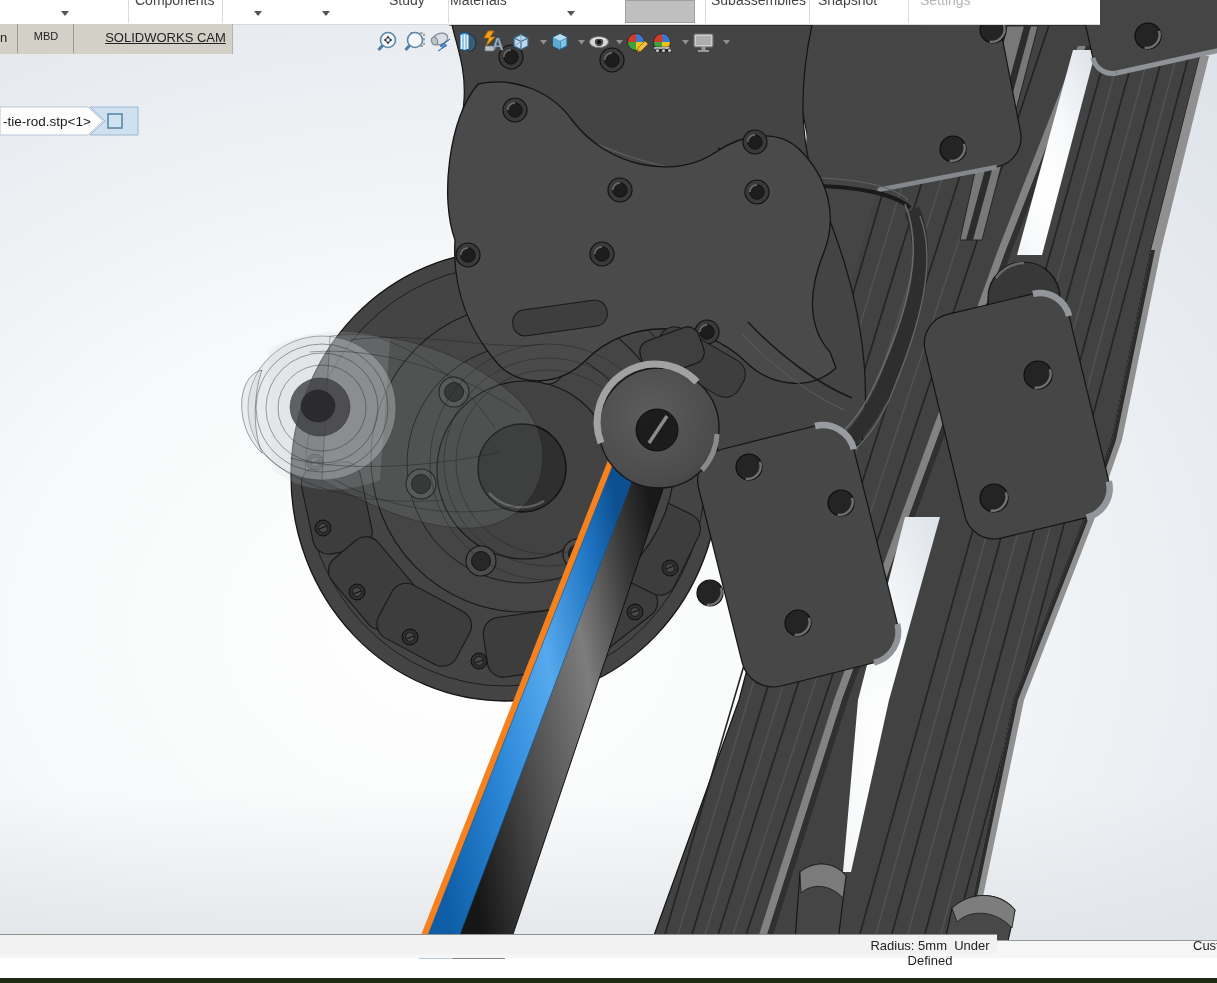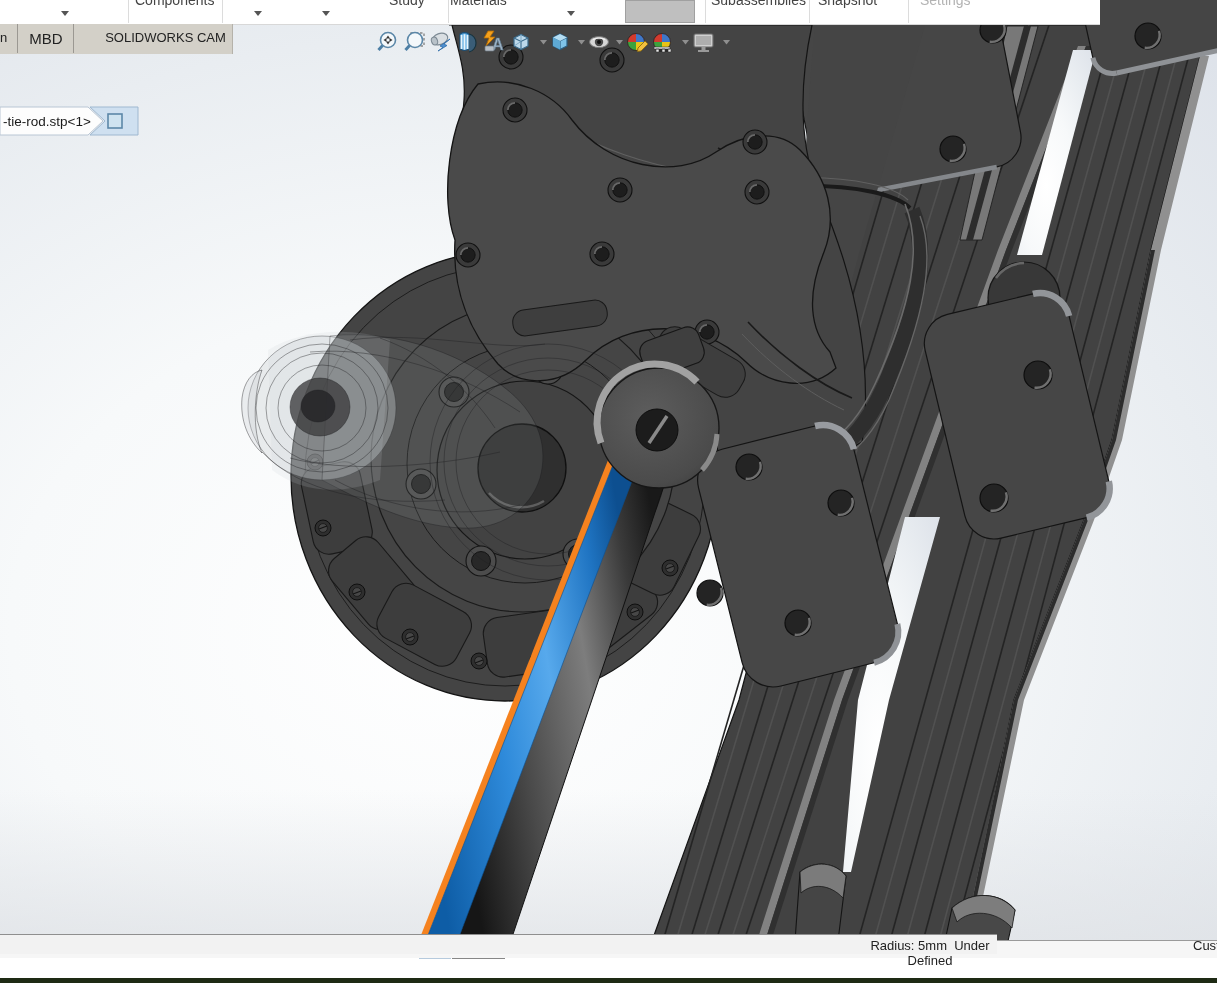--- a/index.html
+++ b/index.html
@@ -398,22 +398,22 @@
   <svg class="abs" style="left:0;top:0" width="700" height="24">
     <path d="M61,11 l8,0 l-4,5 Z" fill="#555"></path>
     <path d="M254,11 l8,0 l-4,5 Z" fill="#555"></path>
     <path d="M322,11 l8,0 l-4,5 Z" fill="#555"></path>
     <path d="M567,11 l8,0 l-4,5 Z" fill="#555"></path>
   </svg>
 </div>
 
 <div class="abs" style="left:0;top:24px;width:233px;height:30px;background:#d3d0c8;border-right:1px solid #b5b2aa;box-sizing:border-box;">
   <div class="abs" style="left:0;top:0;width:18px;height:29px;border-right:1px solid #9b9892;font-size:13px;color:#222;padding-top:6px;box-sizing:border-box;">n</div>
-  <div class="abs" style="left:19px;top:0;width:55px;height:29px;border-right:1px solid #9b9892;font-size:15px;color:#222;text-align:center;padding-top:6px;box-sizing:border-box;">MBD</div>
-  <div class="abs" style="left:75px;top:0;width:181px;height:29px;font-size:13px;color:#222;text-align:center;padding-top:6px;box-sizing:border-box;">SOLIDWORKS CAM</div>
+  <div class="abs" style="left:19px;top:0;width:55px;height:29px;border-right:1px solid #9b9892;font-size:11px;color:#222;text-align:center;padding-top:6px;box-sizing:border-box;">MBD</div>
+  <div class="abs" style="left:75px;top:0;width:181px;height:29px;font-size:13px;color:#222;text-align:center;padding-top:6px;box-sizing:border-box;text-decoration:underline;">SOLIDWORKS CAM</div>
 </div>
 
 <svg class="abs" style="left:0;top:106px" width="160" height="34">
   <path d="M0,1 L88,1 L103,15 L88,29 L0,29 Z" fill="#fdfdfd" stroke="#b9c6d4" stroke-width="1"></path>
   <path d="M90,1 L138,1 L138,29 L90,29 L105,15 Z" fill="#cfe0f0" stroke="#9fb8d0" stroke-width="1"></path>
   <rect x="108" y="8" width="14" height="14" fill="#cfe3f0" stroke="#5c87a8" stroke-width="1.6"></rect>
   <text x="3" y="20" font-size="13.5" fill="#1a1a1a">-tie-rod.stp&lt;1&gt;</text>
 </svg>
 
 <div class="abs" style="left:0;top:940px;width:1217px;height:18px;background:#f6f6f6;border-top:1px solid #9a9a9a;box-sizing:border-box;"></div>

